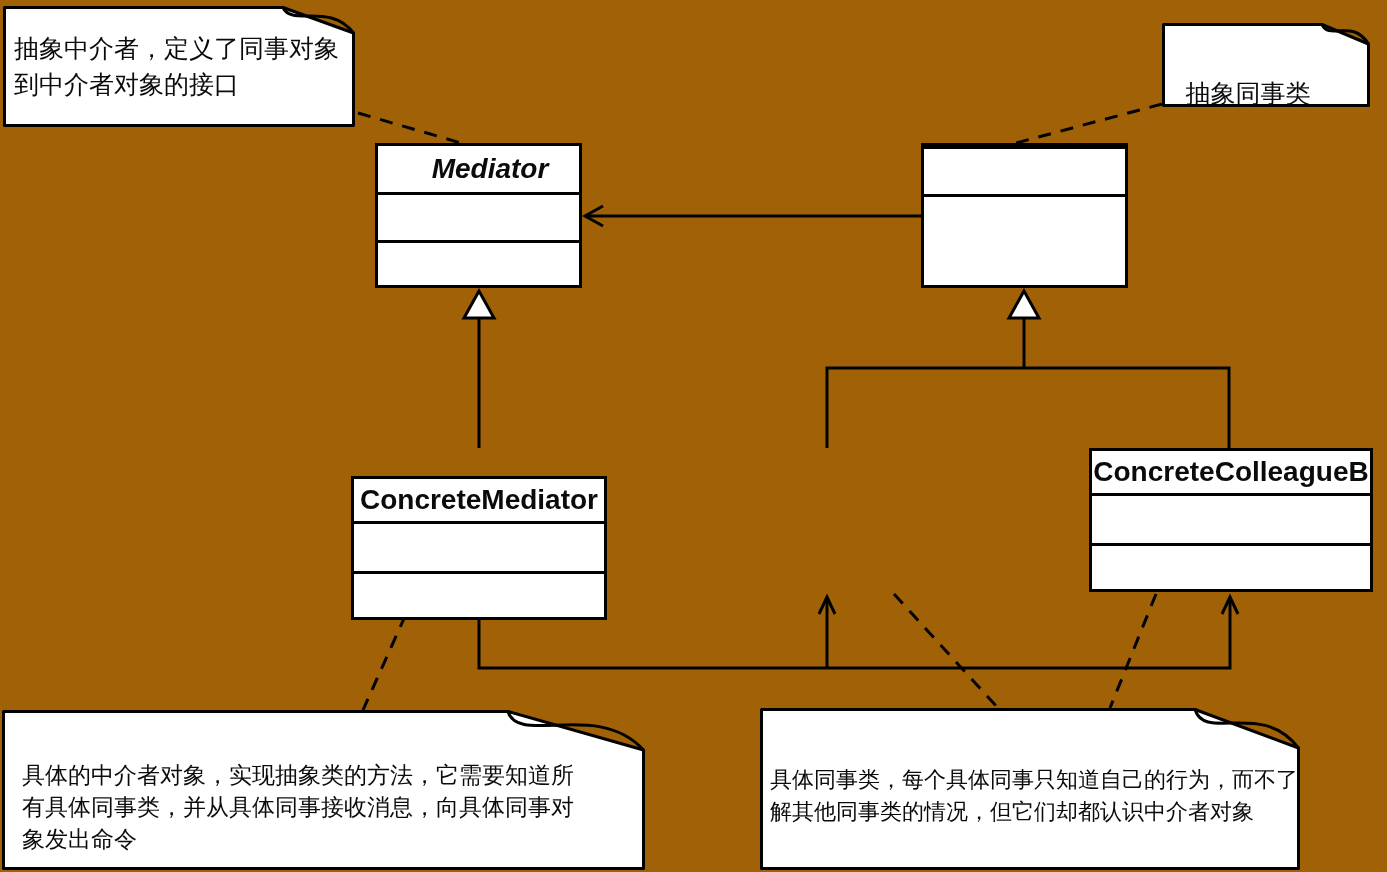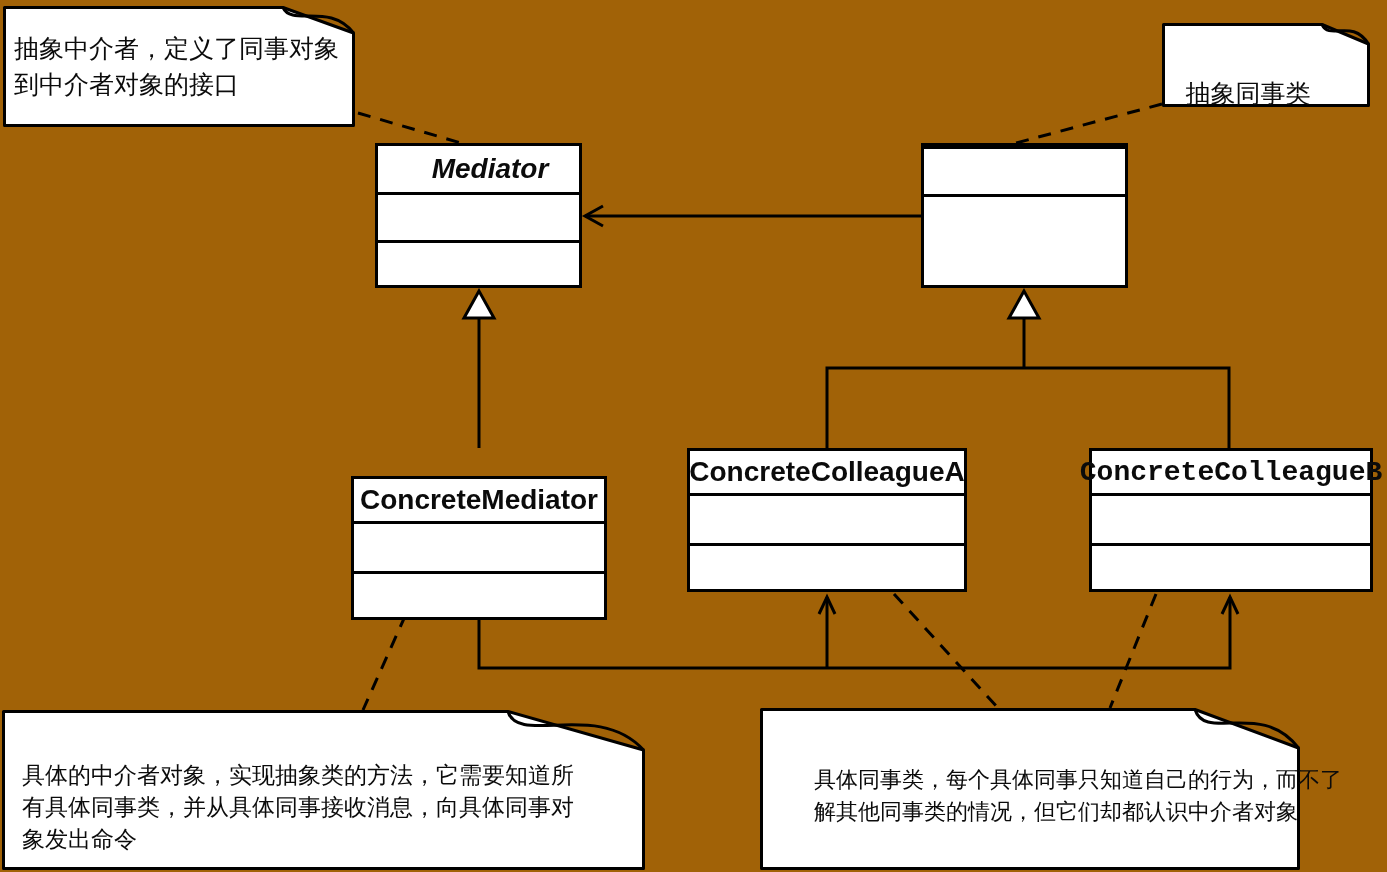--- a/index.html
+++ b/index.html
@@ -46,21 +46,21 @@
     white-space:pre;
   }
   .nt1 { left:14px; top:30px; font-size:25px; line-height:36px; }
   .nt2 {
     left:1162px; top:23px; width:172px; height:84px;
     display:flex; align-items:center; justify-content:center;
     font-size:25px;
     margin-top:28px;
   }
   .nt3 { left:10px; top:759px; font-size:23px; line-height:32px;margin-left:12px; }
-  .nt4 { left:770px; top:764px; font-size:22px; line-height:32px;margin-left:44px; }
+  .nt4 { left:770px; top:764px; font-size:22px; line-height:32px; }
 </style>
 </head>
 <body>
 
 <div class="canvas">
 
   <svg class="layer" viewBox="0 0 1387 872">
 
     <path class="dashed" d="M358,113 L461,143"></path>
     <path class="dashed" d="M1162,104 L1016,143"></path>
@@ -120,25 +120,20 @@
     <div class="uml-sec sec1"></div>
     <div class="uml-sec sec2"></div>
   </div>
 
   <div class="uml-class short" style="left:351px; top:448px; width:256px; height:144px;margin-top:28px;">
     <div class="uml-title">ConcreteMediator</div>
     <div class="uml-sec sec1"></div>
     <div class="uml-sec sec2"></div>
   </div>
 
-  <div class="uml-class short" style="left:687px; top:448px; width:280px; height:144px;">
-    <div class="uml-title">ConcreteColleagueA</div>
-    <div class="uml-sec sec1"></div>
-    <div class="uml-sec sec2"></div>
-  </div>
 
-  <div class="uml-class short" style="left:1089px; top:448px; width:284px; height:144px;font-family:Liberation Mono, monospace;">
+  <div class="uml-class short" style="left:1089px; top:448px; width:284px; height:144px;">
     <div class="uml-title">ConcreteColleagueB</div>
     <div class="uml-sec sec1"></div>
     <div class="uml-sec sec2"></div>
   </div>
 
 </div>
 
 </body></html>

